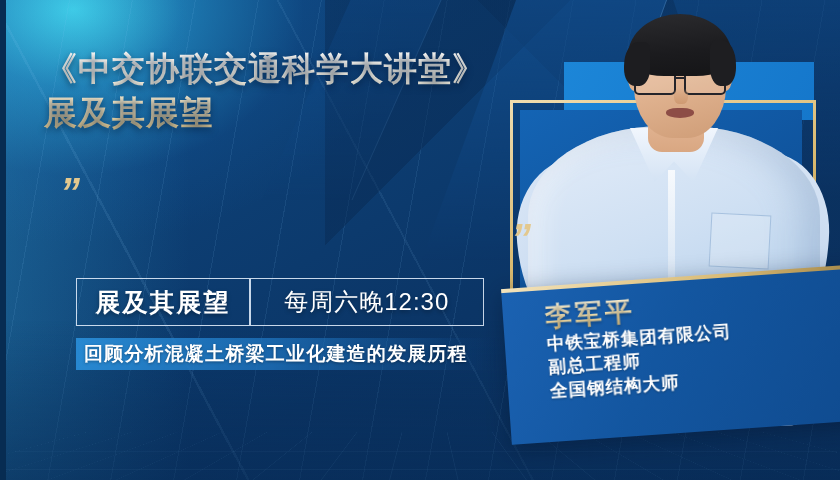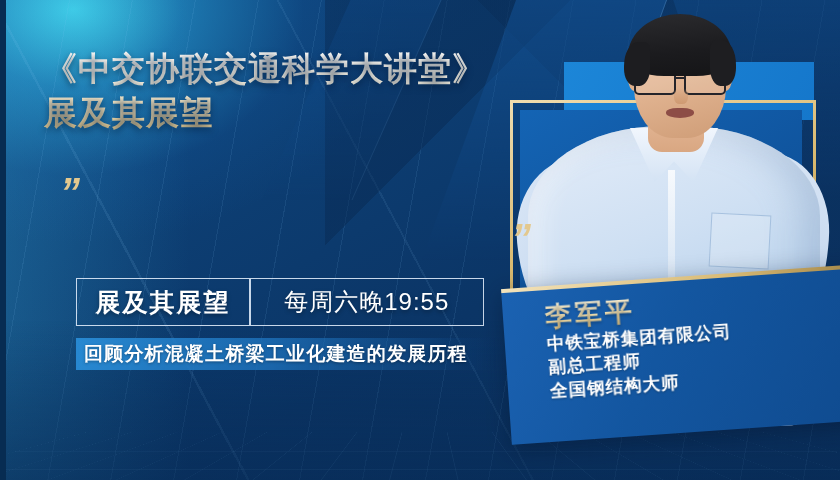--- a/index.html
+++ b/index.html
@@ -296,21 +296,21 @@
   </div>
 
   <div class="subtitle-wrap">
     <span class="qmark open">”</span>
     <span class="qmark close">”</span>
   </div>
 
   <div class="infobox">
     <div class="cell-a">展及其展望</div>
     <div class="divider"></div>
-    <div class="cell-b">每周六晚19:55</div>
+    <div class="cell-b">每周六晚12:30</div>
   </div>
 
   <div class="strapline">
     <span>回顾分析混凝土桥梁工业化建造的发展历程</span>
   </div>
 
   <div class="speaker-card">
     <div class="inner">
       <div class="spk-name">李军平</div>
       <div class="spk-line">中铁宝桥集团有限公司</div>

